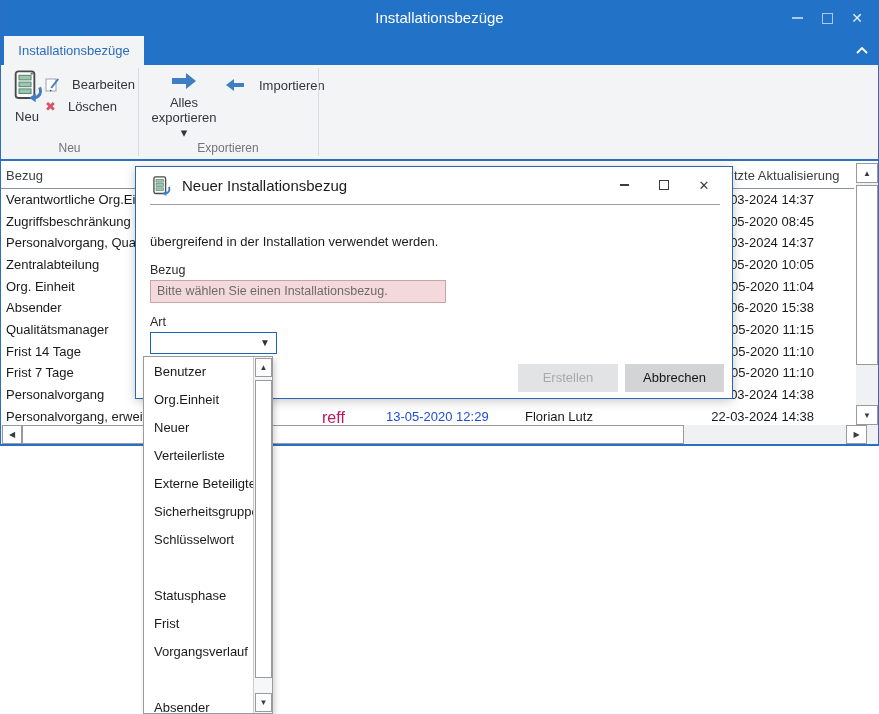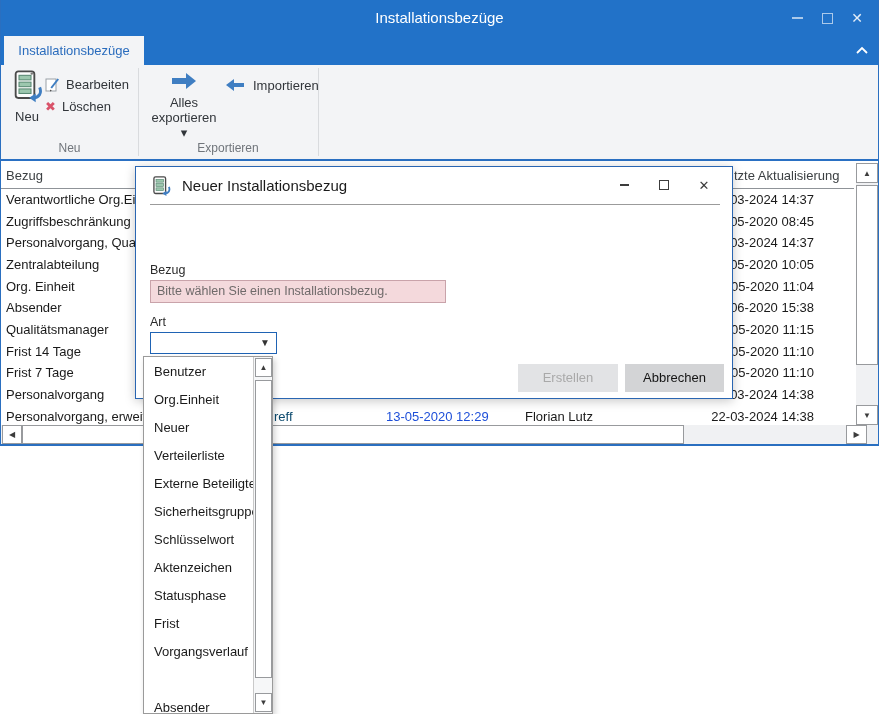--- a/index.html
+++ b/index.html
@@ -28,39 +28,39 @@
   #ribbon-collapse { right:8px; top:7px; width:16px; height:16px; cursor:pointer; }
 
   
   #ribbon { left:0; top:65px; width:877px; height:96px; background:#f3f4f6;
     border-bottom:2px solid #2a70c3; }
   .group-sep { top:3px; width:1px; height:88px; background:#d9dbde; }
   .group-label { top:76px; font-size:12px; color:#70757b; text-align:center; }
   .rbn-label { font-size:13px; color:#31353a; }
   #btn-neu { left:5px; top:4px; width:42px; height:62px; text-align:center; cursor:pointer; }
   #btn-neu .rbn-label { display:block; margin-top:2px; }
-  .small-btn { display:flex; align-items:center; gap:6px; cursor:pointer; height:18px; }
+  .small-btn { display:flex; align-items:center; gap:12px; cursor:pointer; height:18px; }
   #btn-bearbeiten { left:44px; top:10px; }
   #btn-loeschen { left:44px; top:32px; }
   .x-icon { color:#d9536a; font-size:13px; font-weight:bold; line-height:13px; }
   #btn-alles-exportieren { left:147px; top:6px; width:72px; text-align:center; cursor:pointer; }
   #btn-alles-exportieren .line { font-size:13px; color:#31353a; line-height:15px; }
   #btn-importieren { left:224px; top:11px; }
 
   
   #table-area { left:0; top:163px; width:877px; height:281px; background:#fff; }
   .hdr { font-size:13px; color:#3c4043; }
   #hdr-bezug { left:5px; top:5px; }
   #hdr-updated { left:733px; top:5px; }
   #hdr-line { left:0; top:25px; width:853px; height:1px; background:#8f9398; }
   .trow { left:0; width:853px; height:22px; }
   .trow .c-bezug { position:absolute; left:5px; top:3px; font-size:13px; color:#1a1a1a; white-space:nowrap; }
   .trow .c-upd { position:absolute; left:690px; width:123px; top:3px; font-size:13px;
     color:#1a1a1a; text-align:right; white-space:nowrap; }
-  .trow .c-art { position:absolute; left:273px; top:3px; font-size:13px; color:#0c4a6e; }
+  .trow .c-art { position:absolute; left:273px; top:3px; font-size:16px; color:#be185d;padding-left:48px; }
   .trow .c-created { position:absolute; left:385px; top:3px; font-size:13px; color:#1d4ed8; }
   .trow .c-user { position:absolute; left:524px; top:3px; font-size:13px; color:#1a1a1a; }
 
   
   .sb-btn { background:#fff; border:1px solid #989a9d; color:#3c3c3c;
     display:flex; align-items:center; justify-content:center; font-size:8px; cursor:pointer; }
   #vscroll { left:855px; top:163px; width:22px; height:262px; background:#f0f1f3; }
   #vscroll .up { left:0; top:0; width:22px; height:20px; }
   #vscroll .thumb { left:0; top:22px; width:22px; height:180px; background:#fff; border:1px solid #989a9d; cursor:grab; }
   #vscroll .down { left:0; top:242px; width:22px; height:20px; }
@@ -280,20 +280,21 @@
         </div>
       <div class="dlg-btnbox">
           <div class="dglyph-max"></div>
         </div>
       <div class="dlg-btnbox">
           <div class="dglyph-close">✕</div>
         </div>
     </div>
     <div id="dlg-sep" class="abs"></div>
 
+    <div id="dlg-desc2" class="abs dlg-desc">übergreifend in der Installation verwendet werden.</div>
 
     <div id="lbl-bezug" class="abs field-label">Bezug</div>
     <div id="input-bezug" class="abs">Bitte wählen Sie einen Installationsbezug.</div>
 
     <div id="lbl-art" class="abs field-label">Art</div>
     <div id="combo-art" class="abs">
       <span></span>
       <span class="arrow">▼</span>
     </div>
 
@@ -302,21 +303,20 @@
   </div>
 
   <div id="dropdown" class="abs">
     <div class="dd-item" style="top:1px;">Benutzer</div>
     <div class="dd-item" style="top:29px;">Org.Einheit</div>
     <div class="dd-item" style="top:57px;">Neuer</div>
     <div class="dd-item" style="top:85px;">Verteilerliste</div>
     <div class="dd-item" style="top:113px;">Externe Beteiligte</div>
     <div class="dd-item" style="top:141px;">Sicherheitsgruppe</div>
     <div class="dd-item" style="top:169px;">Schlüsselwort</div>
-    <div class="dd-item" style="top:197px;">Aktenzeichen</div>
     <div class="dd-item" style="top:225px;">Statusphase</div>
     <div class="dd-item" style="top:253px;">Frist</div>
     <div class="dd-item" style="top:281px;">Vorgangsverlauf</div>
     <div class="dd-item" style="top:337px;">Absender</div>
 
     <div id="dd-scroll" class="abs">
       <div class="sb-btn abs up">
           <span>▲</span>
         </div>
       <div class="thumb abs"></div>

